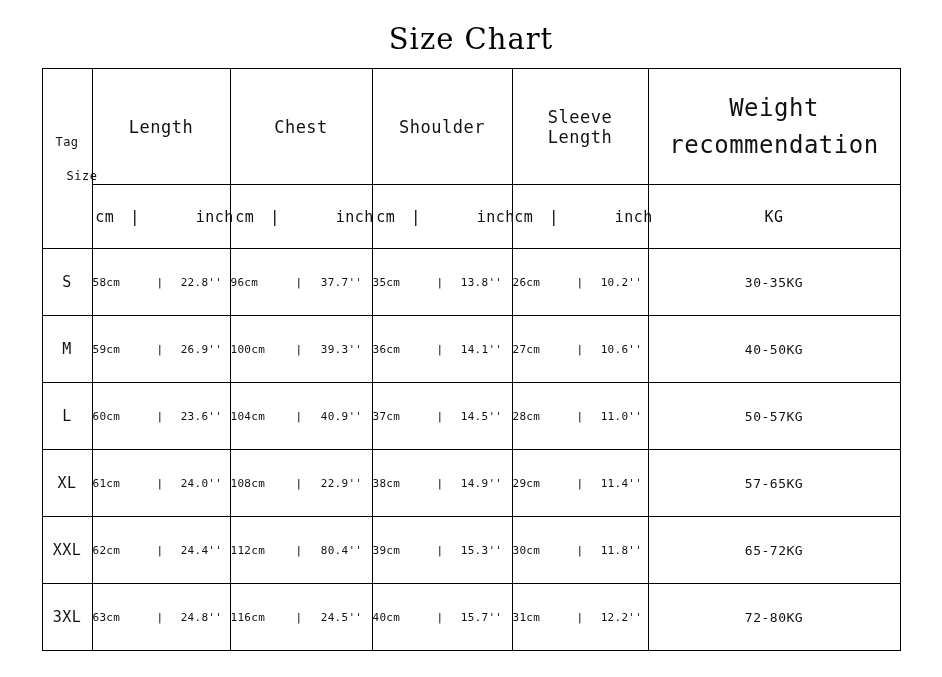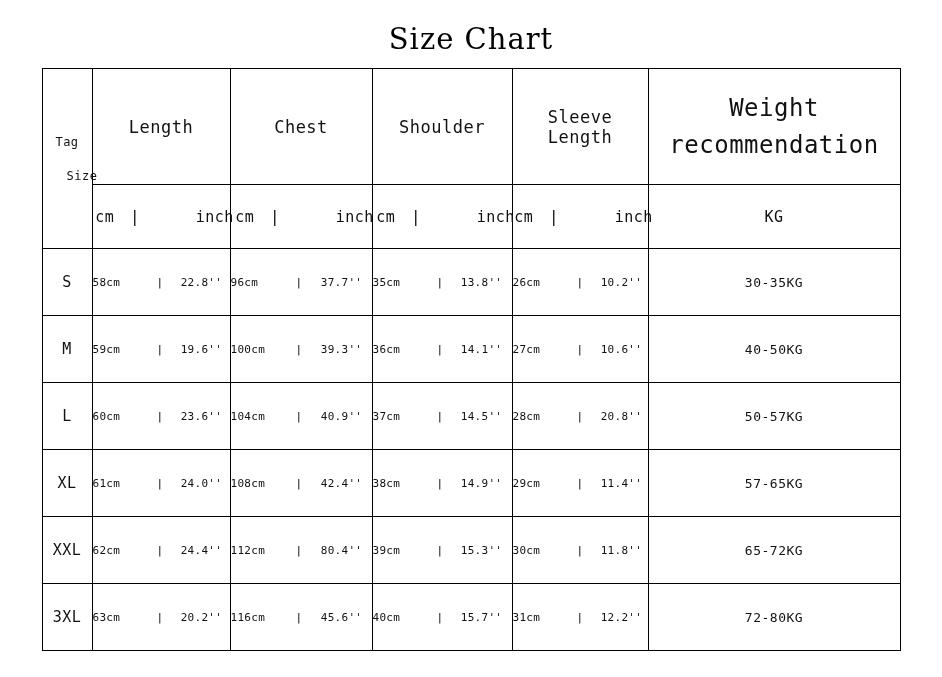--- a/index.html
+++ b/index.html
@@ -204,21 +204,21 @@
         </td>
         <td class="cell-weight">30-35KG</td>
       </tr>
 
       <tr>
         <td class="cell-size">M</td>
         <td>
           <span class="meas">
             <span class="m-cm">59cm</span>
             <span class="m-sep">|</span>
-            <span class="m-in">19.6''</span>
+            <span class="m-in">26.9''</span>
           </span>
         </td>
         <td>
           <span class="meas">
             <span class="m-cm">100cm</span>
             <span class="m-sep">|</span>
             <span class="m-in">39.3''</span>
           </span>
         </td>
         <td>
@@ -258,40 +258,40 @@
           <span class="meas">
             <span class="m-cm">37cm</span>
             <span class="m-sep">|</span>
             <span class="m-in">14.5''</span>
           </span>
         </td>
         <td>
           <span class="meas">
             <span class="m-cm">28cm</span>
             <span class="m-sep">|</span>
-            <span class="m-in">20.8''</span>
+            <span class="m-in">11.0''</span>
           </span>
         </td>
         <td class="cell-weight">50-57KG</td>
       </tr>
 
       <tr>
         <td class="cell-size">XL</td>
         <td>
           <span class="meas">
             <span class="m-cm">61cm</span>
             <span class="m-sep">|</span>
             <span class="m-in">24.0''</span>
           </span>
         </td>
         <td>
           <span class="meas">
             <span class="m-cm">108cm</span>
             <span class="m-sep">|</span>
-            <span class="m-in">42.4''</span>
+            <span class="m-in">22.9''</span>
           </span>
         </td>
         <td>
           <span class="meas">
             <span class="m-cm">38cm</span>
             <span class="m-sep">|</span>
             <span class="m-in">14.9''</span>
           </span>
         </td>
         <td>
@@ -336,28 +336,28 @@
         </td>
         <td class="cell-weight">65-72KG</td>
       </tr>
 
       <tr>
         <td class="cell-size">3XL</td>
         <td>
           <span class="meas">
             <span class="m-cm">63cm</span>
             <span class="m-sep">|</span>
-            <span class="m-in">20.2''</span>
+            <span class="m-in">24.8''</span>
           </span>
         </td>
         <td>
           <span class="meas">
             <span class="m-cm">116cm</span>
             <span class="m-sep">|</span>
-            <span class="m-in">45.6''</span>
+            <span class="m-in">24.5''</span>
           </span>
         </td>
         <td>
           <span class="meas">
             <span class="m-cm">40cm</span>
             <span class="m-sep">|</span>
             <span class="m-in">15.7''</span>
           </span>
         </td>
         <td>

